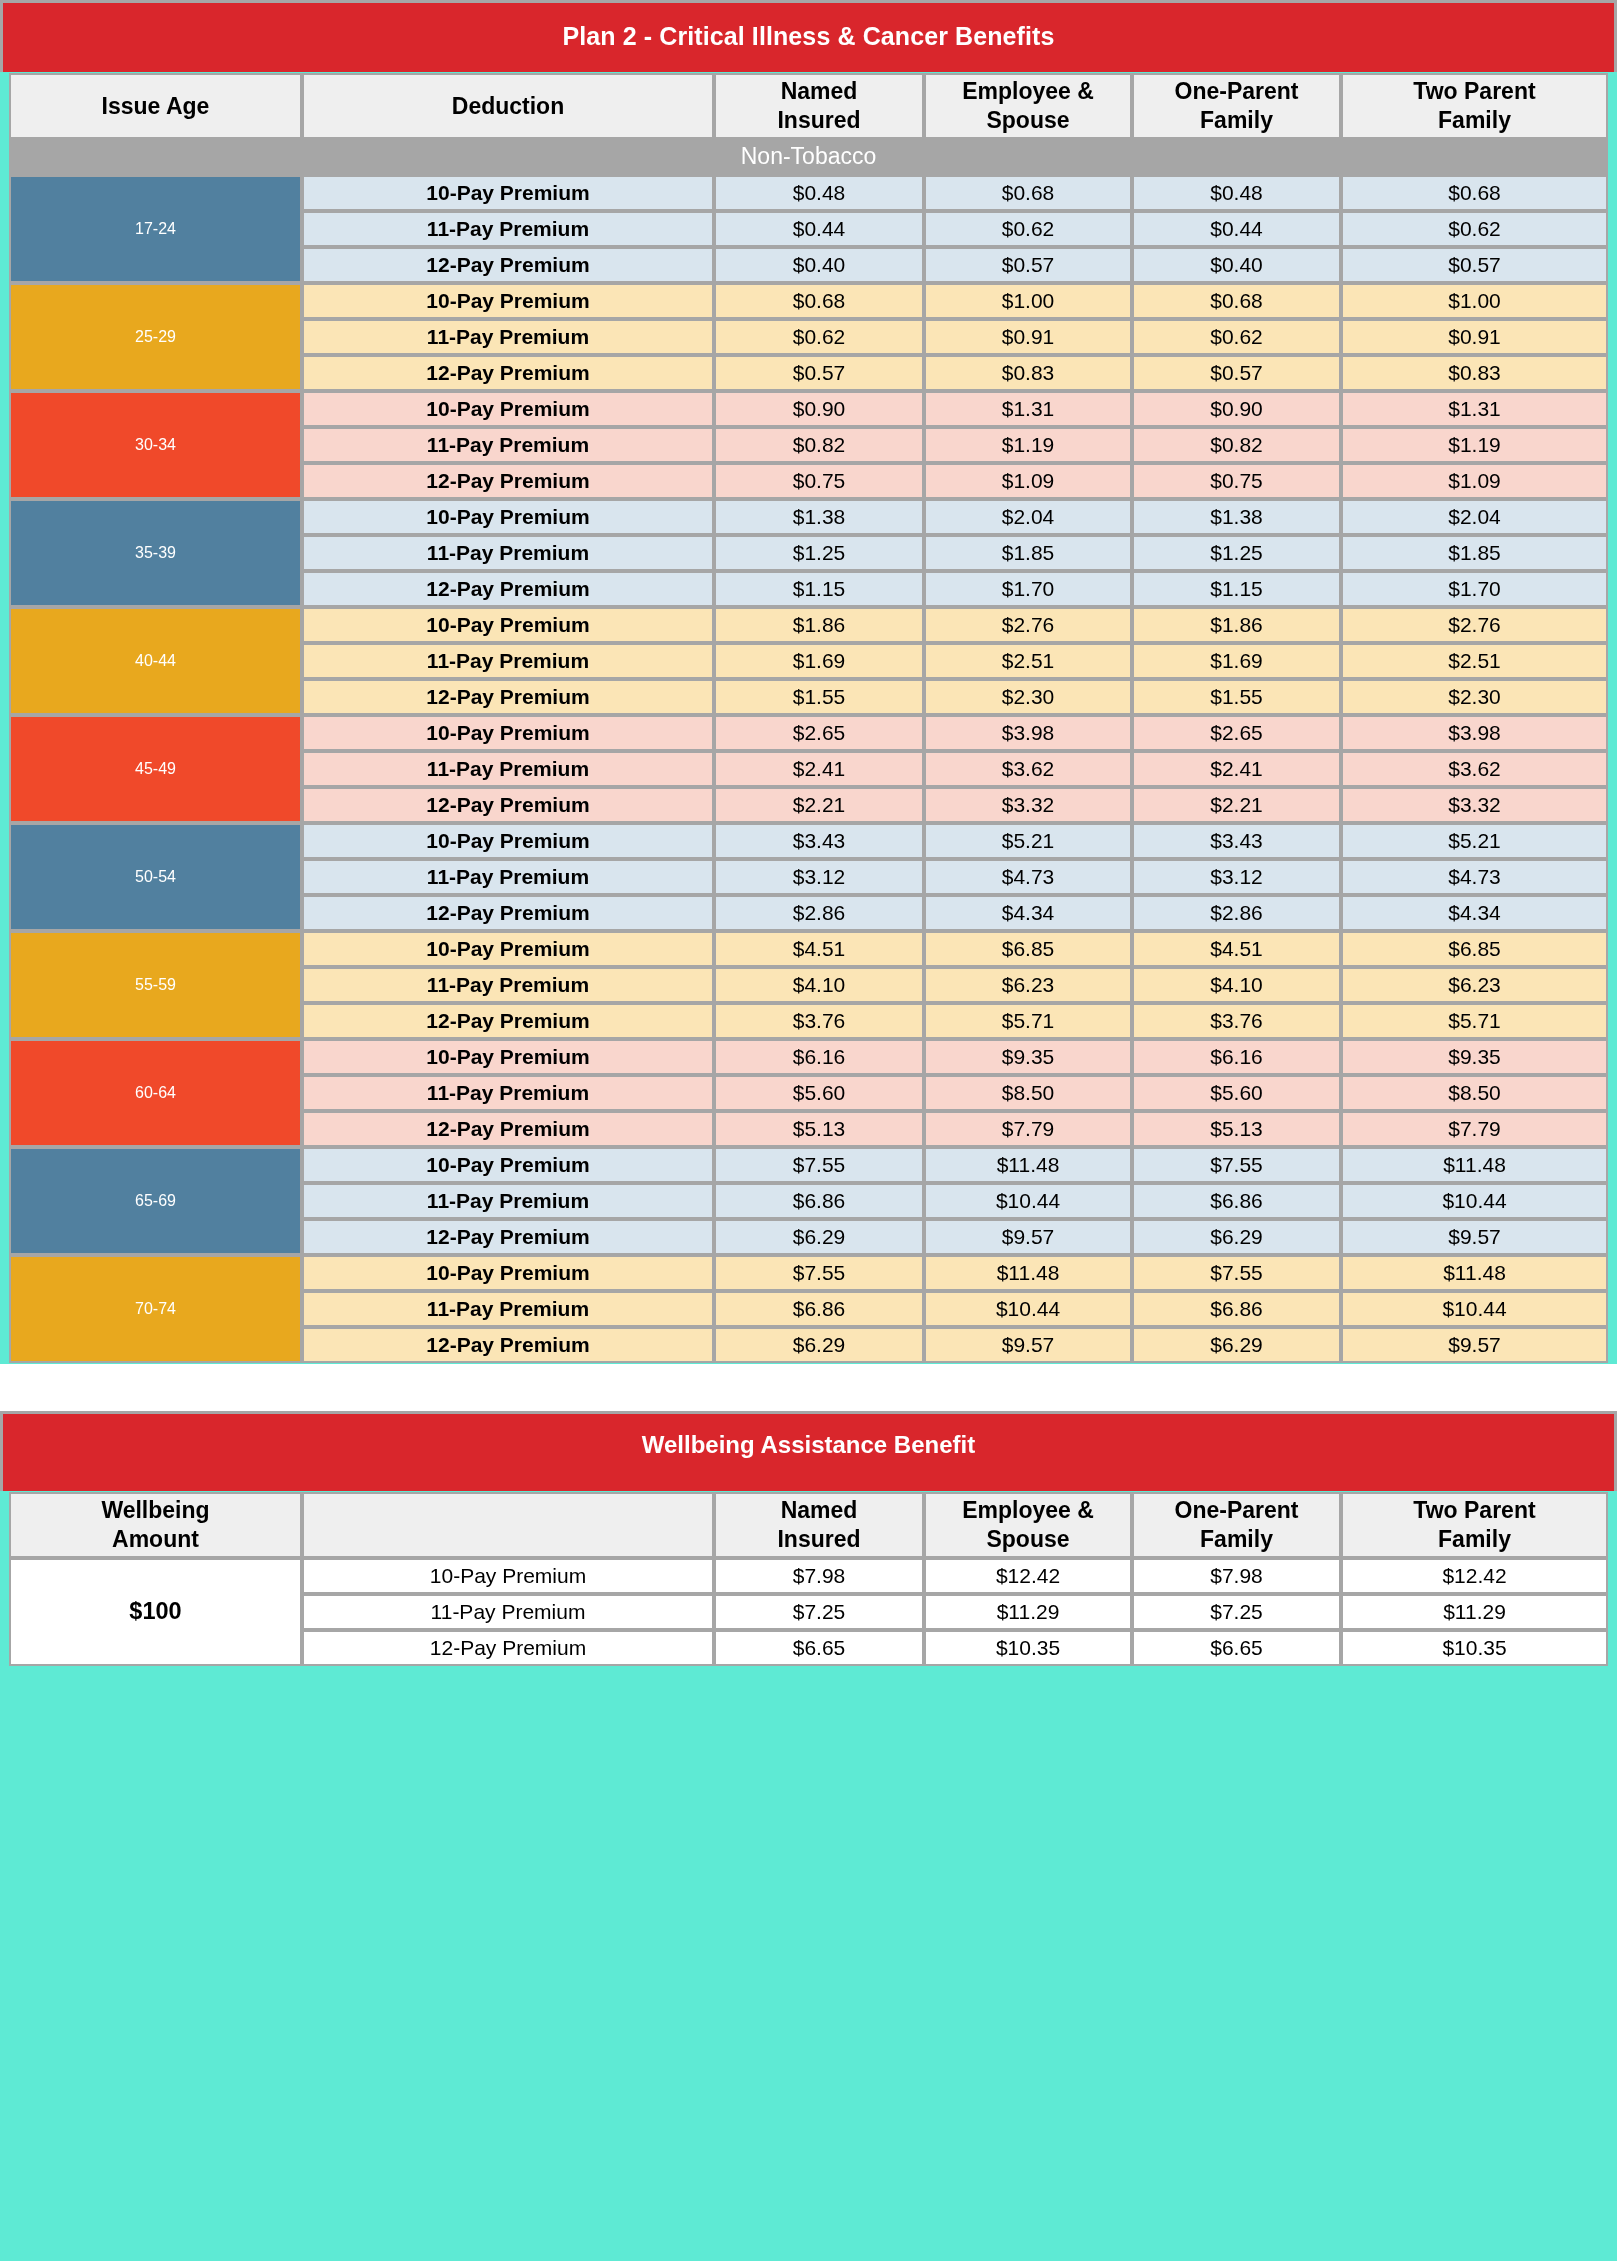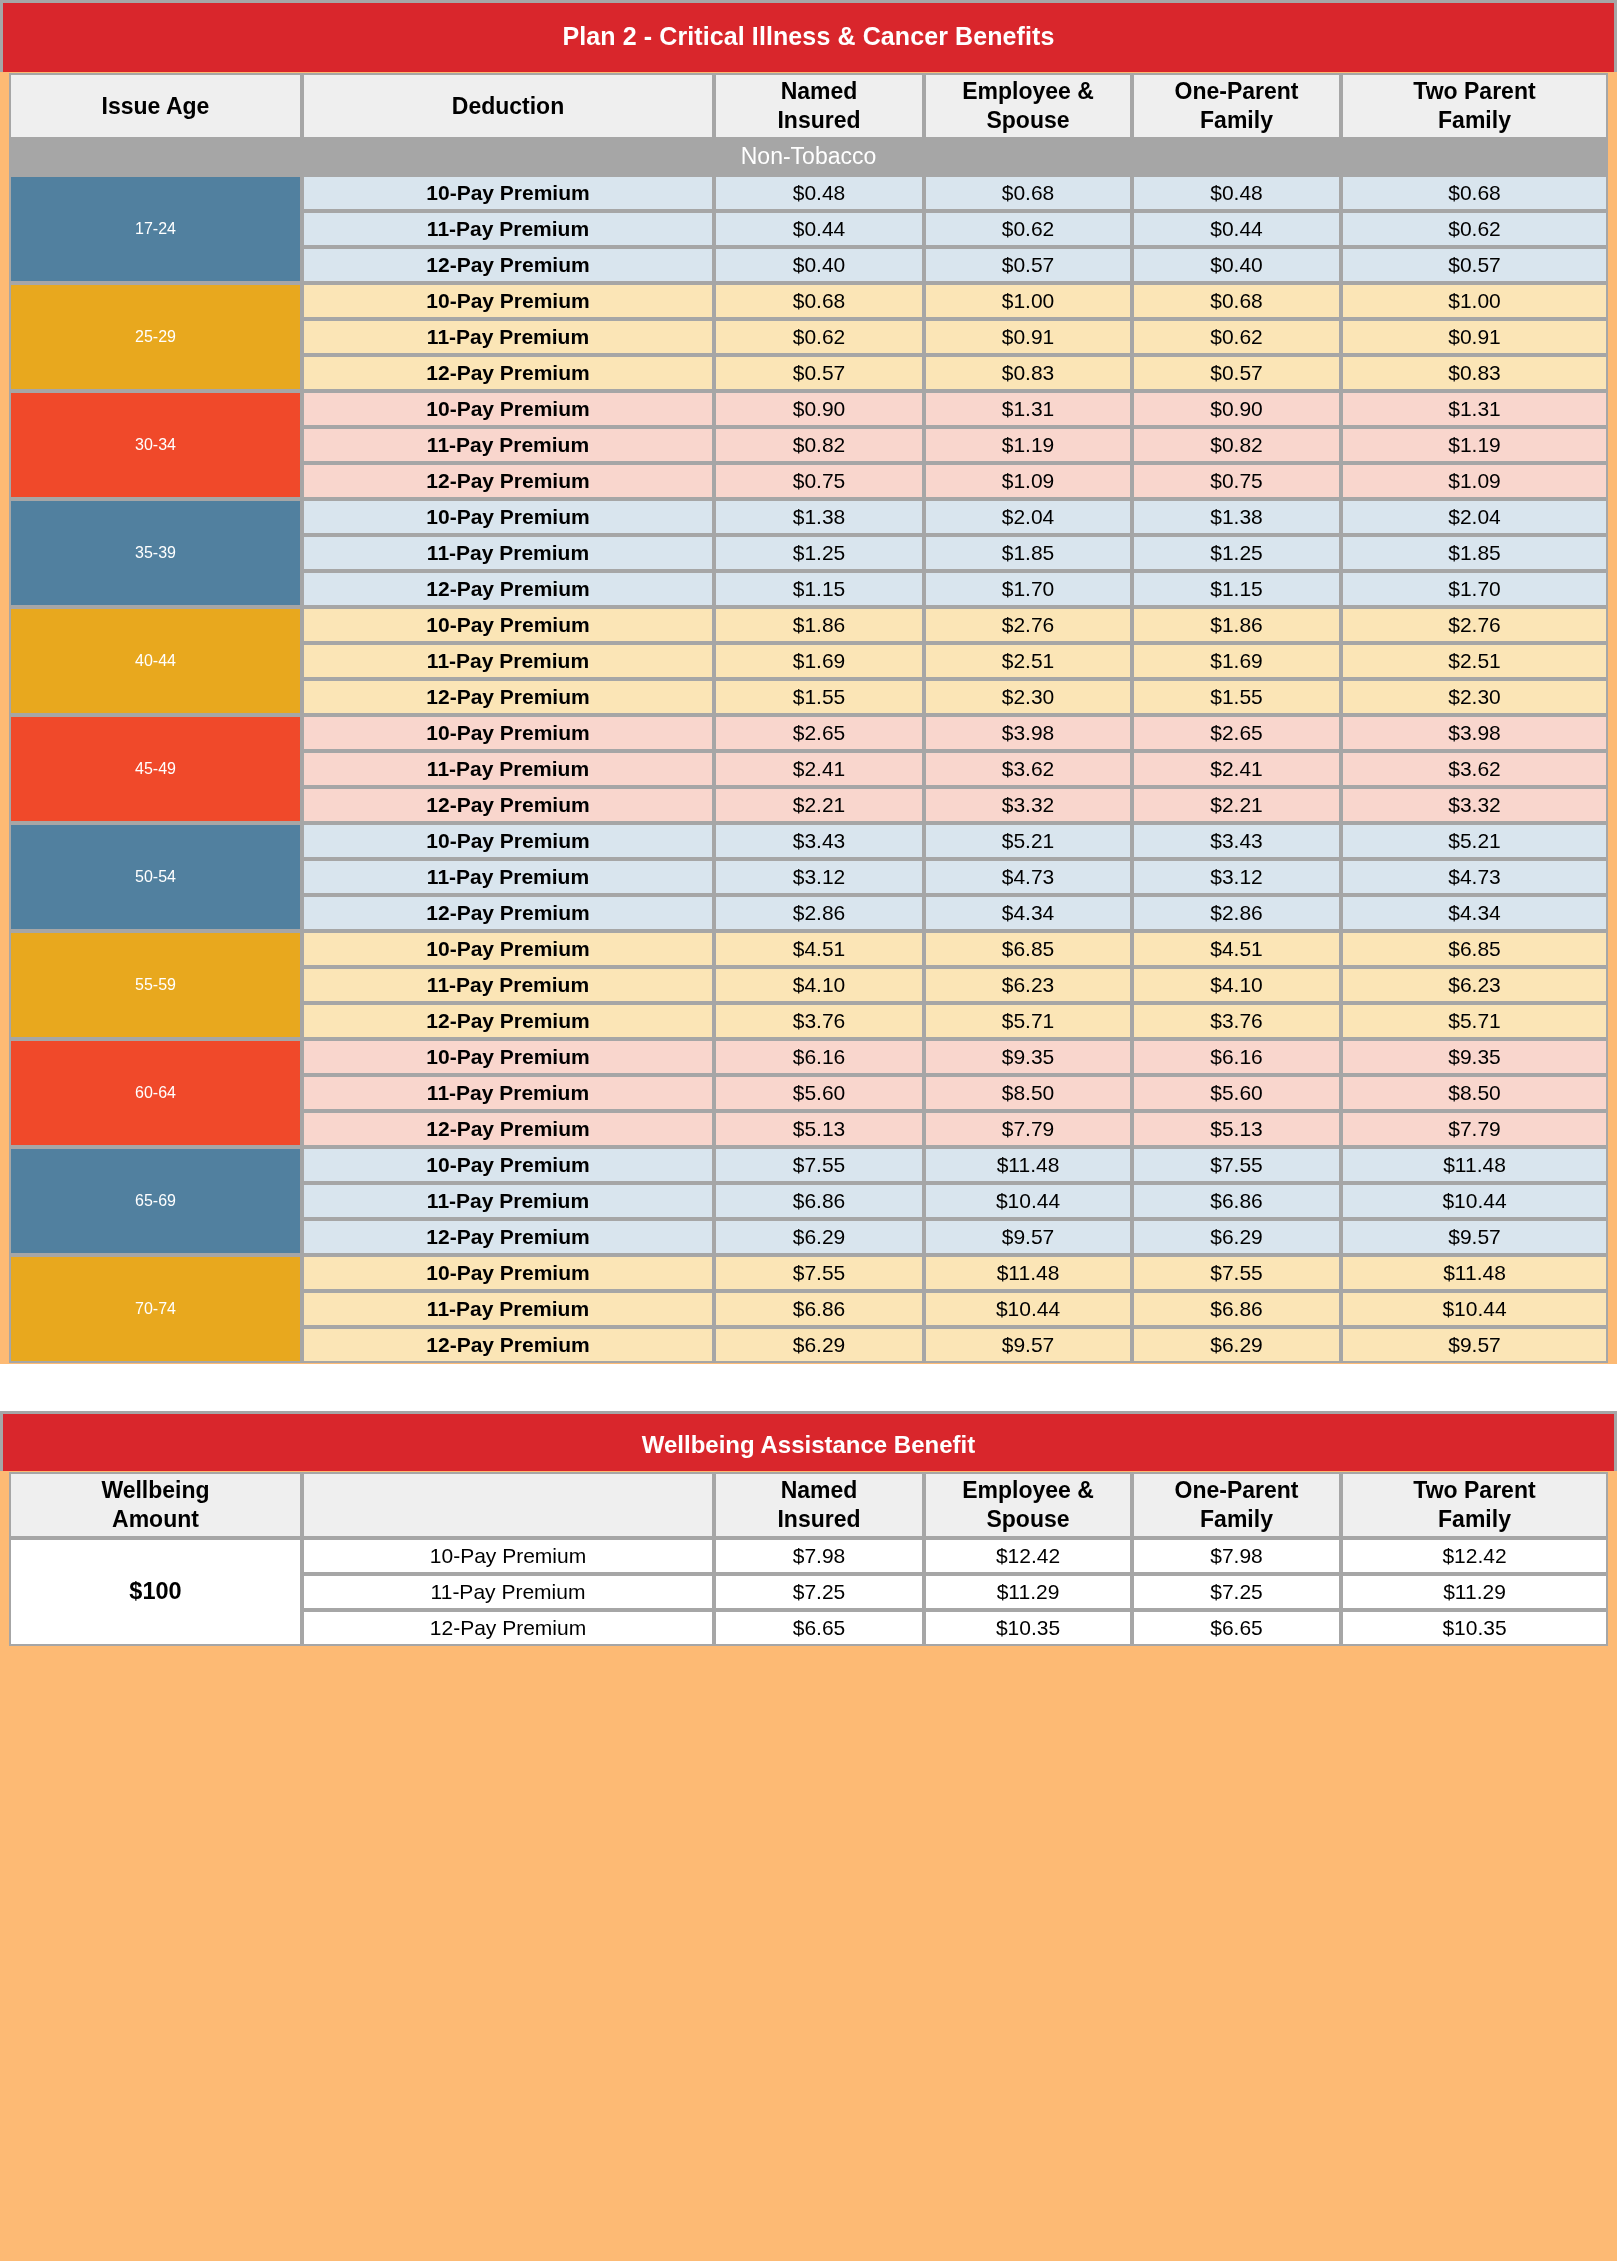--- a/index.html
+++ b/index.html
@@ -7,21 +7,21 @@
     width: 1617px;
     background: #ffffff;
     font-family: "Liberation Sans", sans-serif;
   }
   body { padding: 0; }
 
   .page {
     width: 1617px;
     height: 2261px;
     position: relative;
-    background: #fdba74;
+    background: #5eead4;
   }
 
   
   .tbl {
     width: 1599px;
     margin: 1px auto;
     border-collapse: separate;
     border-spacing: 0;
     background: #a6a6a6;
     table-layout: fixed;
@@ -120,21 +120,21 @@
   .tint-pink   { background: #f9d6cd; }
 
   
   .spacer { height: 47px; background: #ffffff; }
 
   
   .wb-banner {
     background: #d9262c;
     color: #ffffff;
     text-align: center;
-    padding: 13px 0 8px 0;
+    padding: 13px 0 28px 0;
     border: 3.2px solid #a6a6a6;
     border-bottom: 0;
   }
   .wb-title {
     font-size: 24px;
     font-weight: bold;
     line-height: 1.5;
   }
   .wb-sub {
     font-size: 23.5px;

